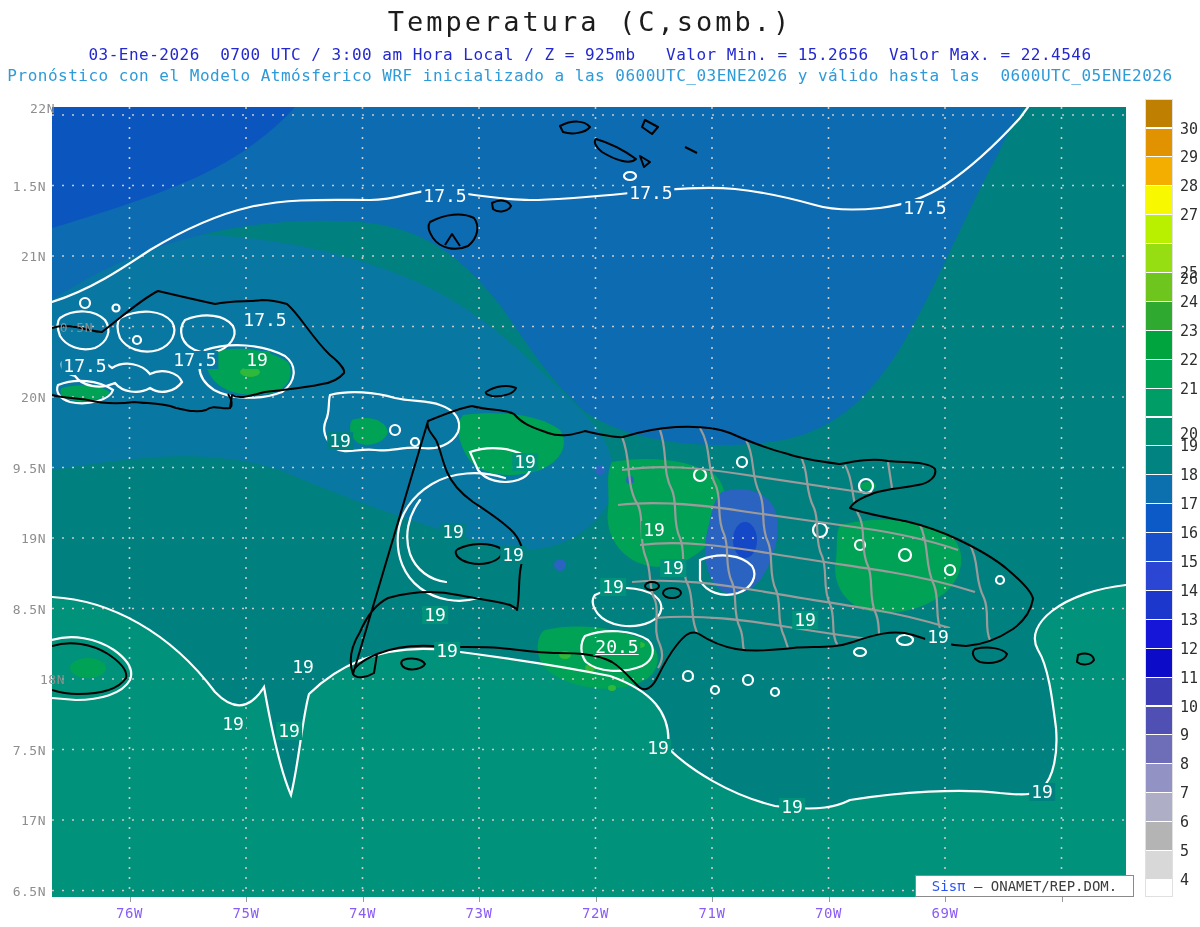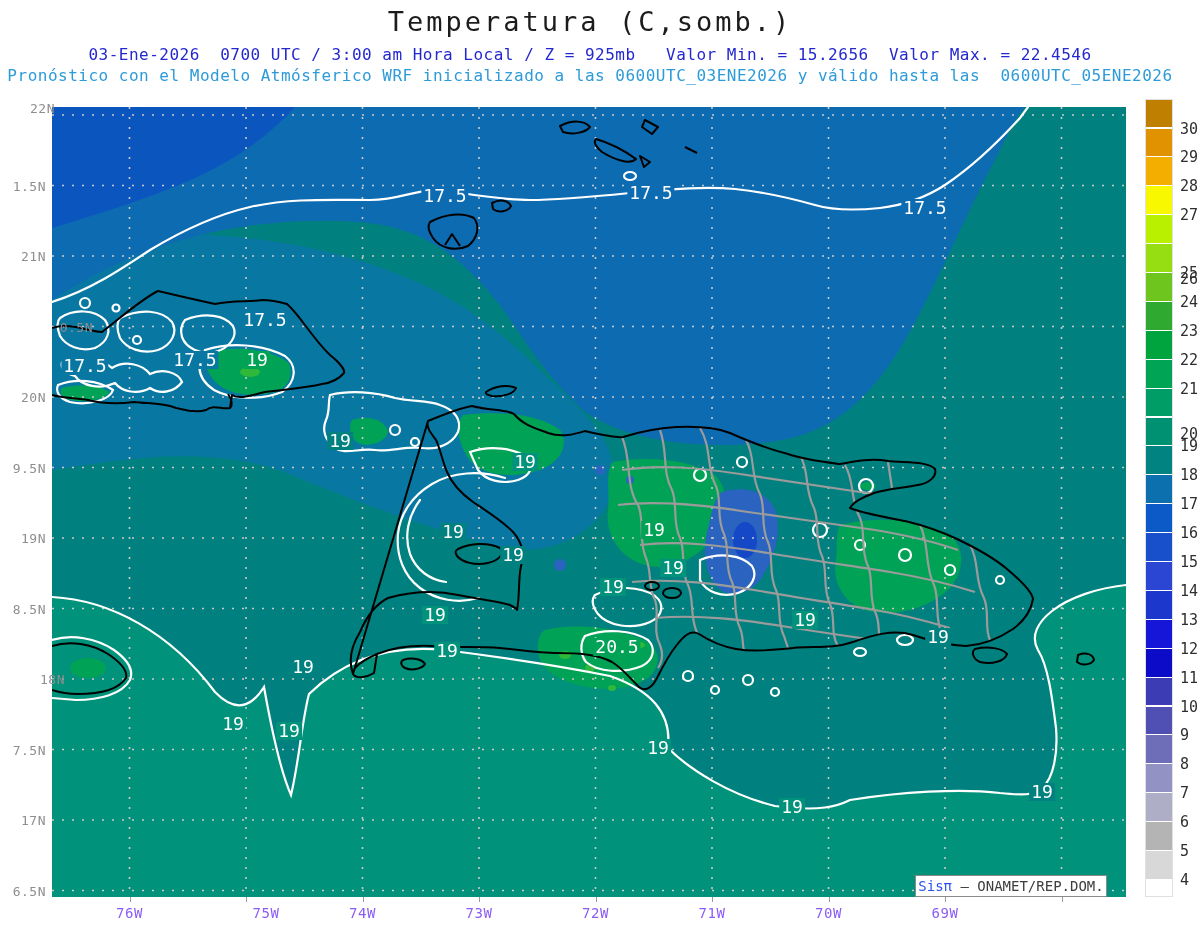--- a/index.html
+++ b/index.html
@@ -15,21 +15,21 @@
   .lat-label{position:absolute;width:46px;text-align:right;transform:translateY(-50%);
         font-size:13px;color:#8e8e8e;letter-spacing:0.5px;}
   .lon-label{position:absolute;transform:translateX(-50%);font-size:14px;color:#8b5cf6;
         letter-spacing:0.5px;top:905px;}
   .lon-tick{position:absolute;width:1px;height:5px;background:#9a9a9a;top:897px;}
   .cbar-seg{position:absolute;left:1146px;width:26px;border-bottom:1px solid #ffffff;box-sizing:border-box;}
   .cbar-outline{position:absolute;left:1145px;top:99px;width:28px;height:798px;border:1px solid #e0e0e0;box-sizing:border-box;pointer-events:none;}
   .cbar-label{position:absolute;left:1180px;transform:translateY(-50%);font-size:15px;color:#2e2e2e;}
   .contour-label{position:absolute;transform:translate(-50%,-50%);font-size:18px;color:#ffffff;
         white-space:nowrap;padding:0 2px;line-height:1;}
-  .watermark{position:absolute;left:915px;top:875px;width:192px;height:22px;background:#ffffff;
+  .watermark{position:absolute;left:915px;top:875px;width:219px;height:22px;background:#ffffff;
         border:1px solid #8a8a8a;box-sizing:border-box;font-size:14px;line-height:20px;text-align:center;}
   .wm-brand{color:#2a52f0;}
   .wm-rest{color:#3d3d3d;}
 </style>
 </head>
 <body>
 
 <div class="stage">
 
   <div class="page-title">Temperatura (C,somb.)</div>
@@ -202,42 +202,42 @@
       <span class="contour-label" style="left: 805px; top: 620px; background: rgb(0, 146, 122);">19</span>
       <span class="contour-label" style="left: 938px; top: 637px; background: rgb(0, 129, 127);">19</span>
       <span class="contour-label" style="left: 303px; top: 667px; background: rgb(0, 129, 127);">19</span>
       <span class="contour-label" style="left: 233px; top: 724px; background: rgb(0, 146, 122);">19</span>
       <span class="contour-label" style="left: 289px; top: 731px; background: rgb(0, 146, 122);">19</span>
       <span class="contour-label" style="left: 435px; top: 615px; background: rgb(0, 146, 122);">19</span>
       <span class="contour-label" style="left: 447px; top: 651px; background: rgb(0, 146, 122);">19</span>
       <span class="contour-label" style="left: 658px; top: 748px; background: rgb(0, 146, 122);">19</span>
       <span class="contour-label" style="left: 792px; top: 807px; background: rgb(0, 146, 122);">19</span>
       <span class="contour-label" style="left: 1042px; top: 792px; background: rgb(0, 129, 127);">19</span>
-      <span class="contour-label" style="left: 617px; top: 647px; background: rgb(0, 163, 85);">20.5</span>
+      <span class="contour-label" style="left: 617px; top: 647px; background: rgb(0, 163, 85); text-decoration: underline;">20.5</span>
     </div>
 
   <div id="lat-axis">
       <span class="lat-label" style="left: 0px; top: 108px; padding-left: 9px;">22N</span>
       <span class="lat-label" style="left: 0px; top: 185.5px;">1.5N</span>
       <span class="lat-label" style="left: 0px; top: 256px;">21N</span>
       <span class="lat-label" style="left: 0px; top: 326.5px; margin-left: 47px;">0.5N</span>
       <span class="lat-label" style="left: 0px; top: 397px;">20N</span>
       <span class="lat-label" style="left: 0px; top: 467.5px;">9.5N</span>
       <span class="lat-label" style="left: 0px; top: 538px;">19N</span>
       <span class="lat-label" style="left: 0px; top: 608.5px;">8.5N</span>
       <span class="lat-label" style="left: 0px; top: 679px; padding-left: 19px;">18N</span>
       <span class="lat-label" style="left: 0px; top: 749.5px;">7.5N</span>
       <span class="lat-label" style="left: 0px; top: 820px;">17N</span>
       <span class="lat-label" style="left: 0px; top: 890.5px;">6.5N</span>
     </div>
   <div id="lon-axis">
       <span class="lon-tick" style="left: 129.5px;"></span>
       <span class="lon-label" style="left: 129.5px;">76W</span>
       <span class="lon-tick" style="left: 246px;"></span>
-      <span class="lon-label" style="left: 246px; margin-left: 20px;">75W</span>
+      <span class="lon-label" style="left: 246px;">75W</span>
       <span class="lon-tick" style="left: 362.5px;"></span>
       <span class="lon-label" style="left: 362.5px;">74W</span>
       <span class="lon-tick" style="left: 479px;"></span>
       <span class="lon-label" style="left: 479px;">73W</span>
       <span class="lon-tick" style="left: 595.5px;"></span>
       <span class="lon-label" style="left: 595.5px;">72W</span>
       <span class="lon-tick" style="left: 712px;"></span>
       <span class="lon-label" style="left: 712px;">71W</span>
       <span class="lon-tick" style="left: 828.5px;"></span>
       <span class="lon-label" style="left: 828.5px;">70W</span>

